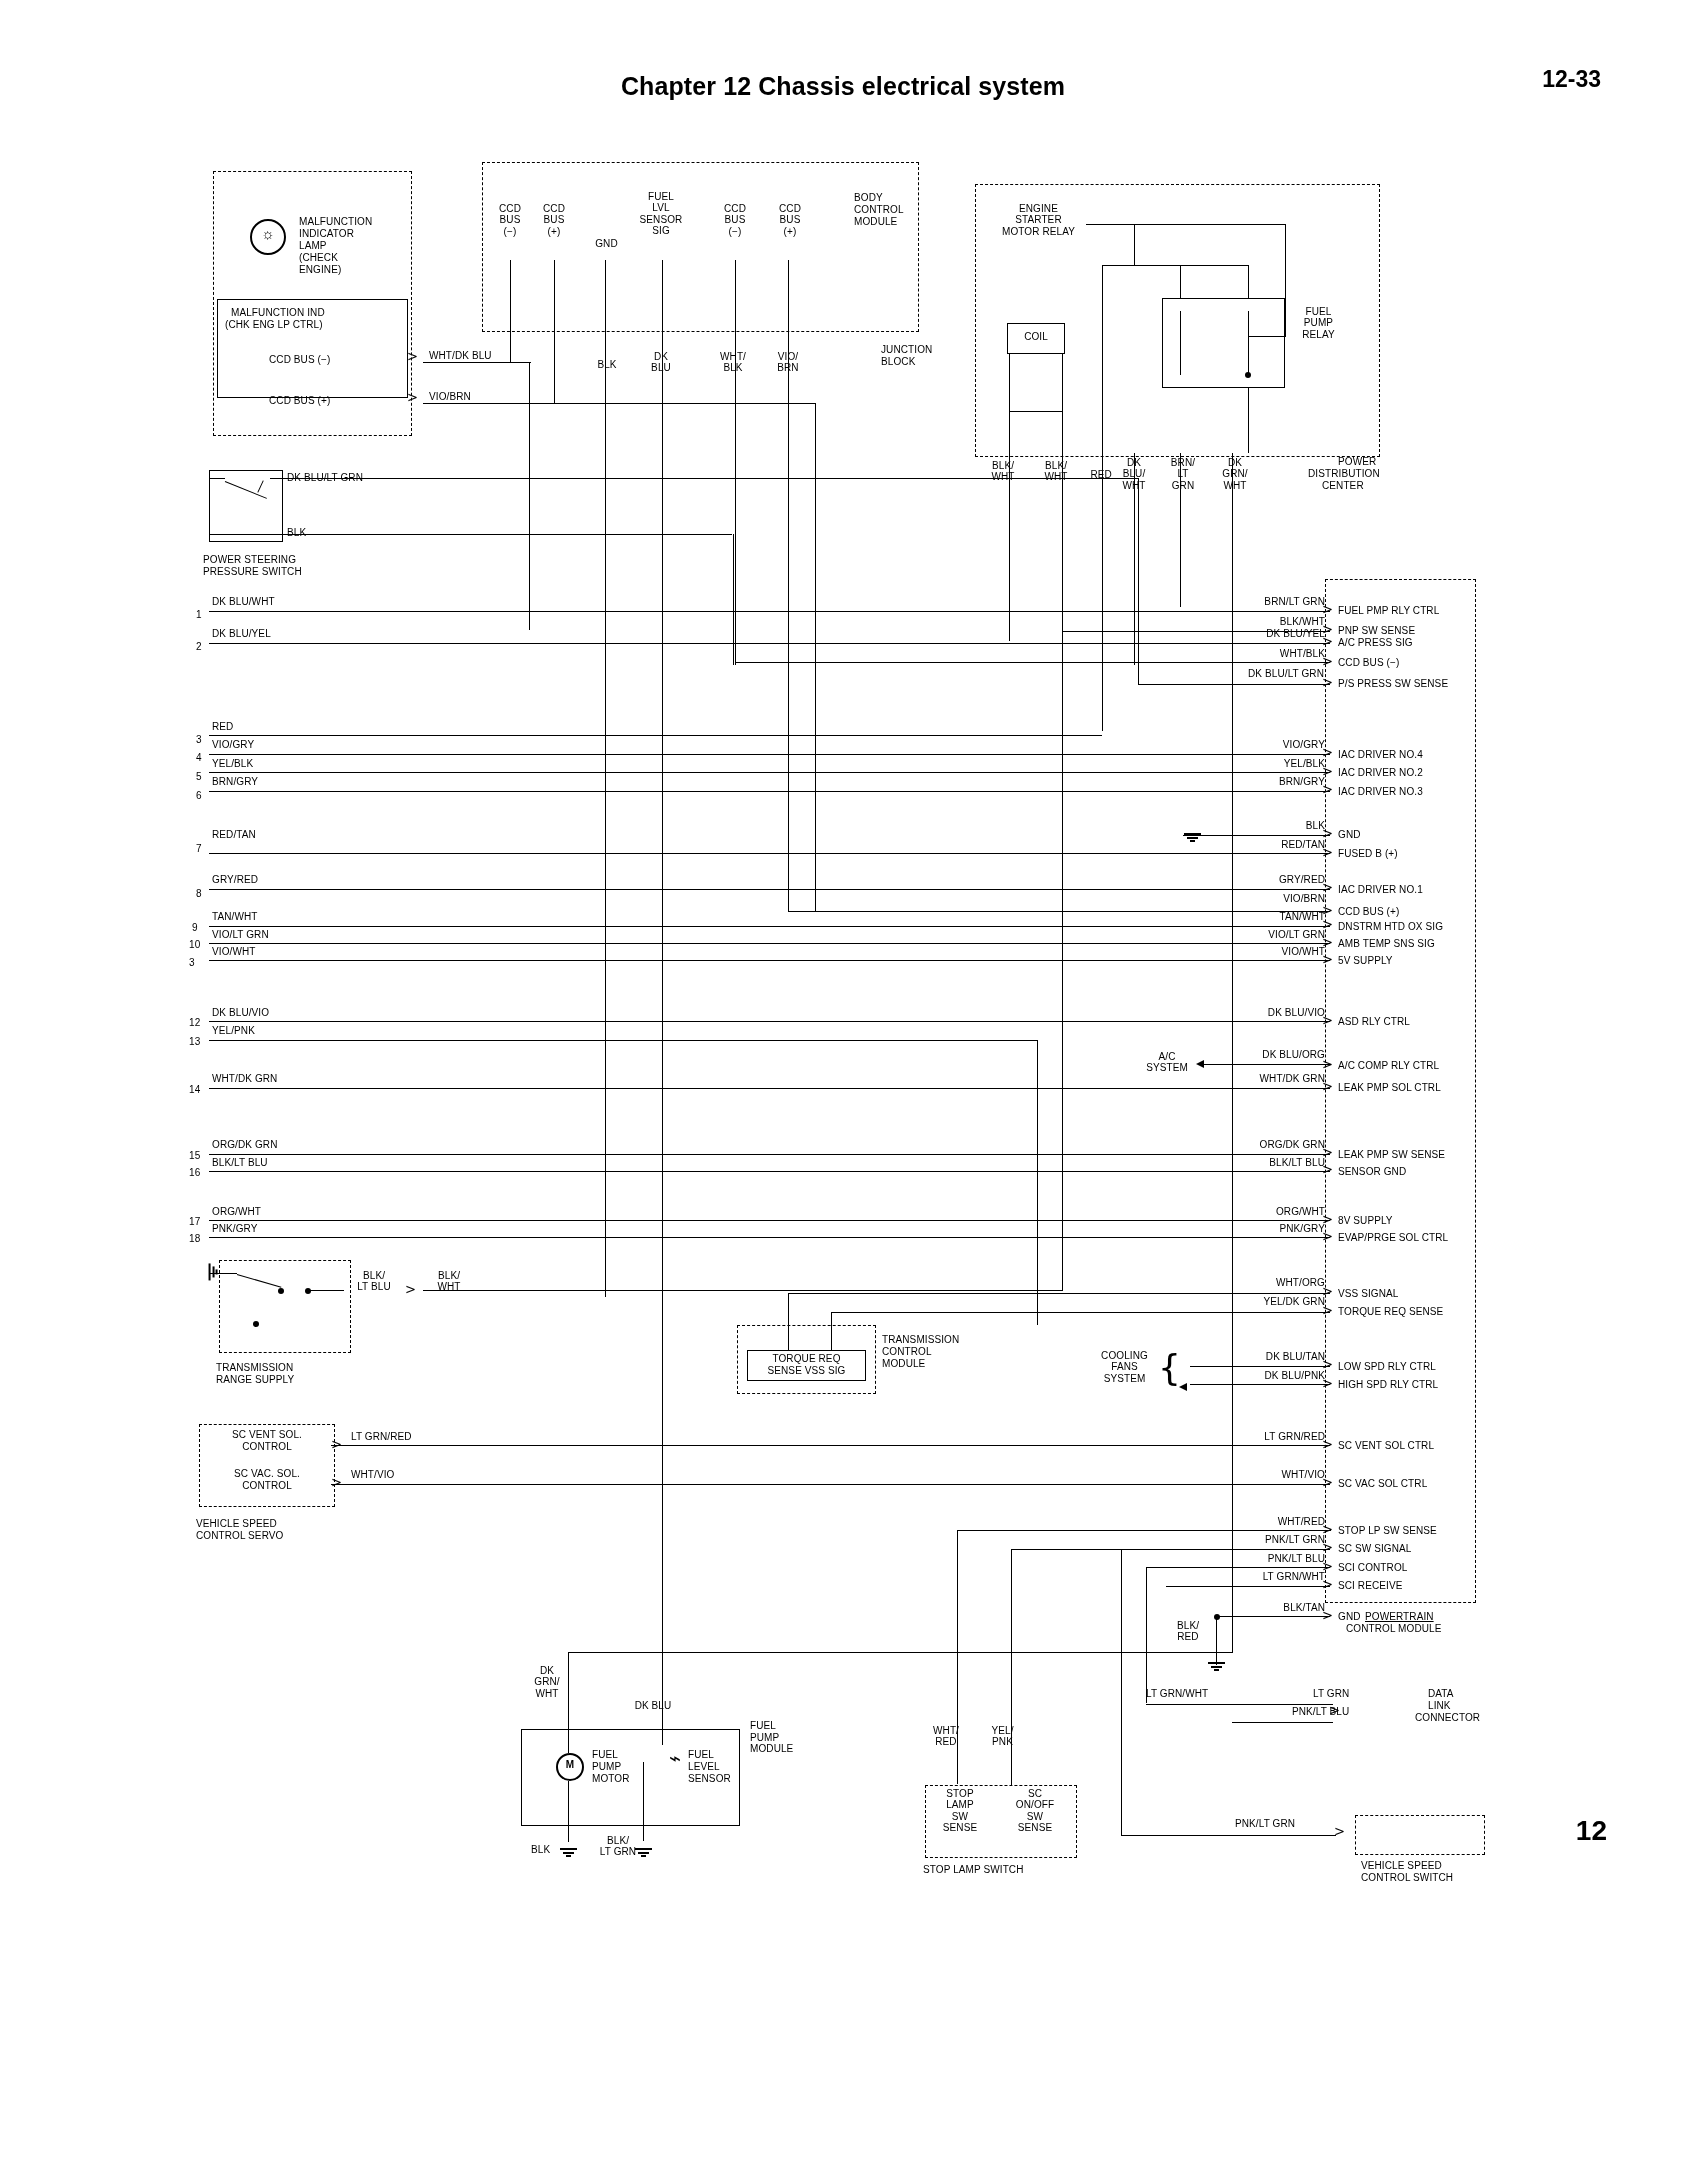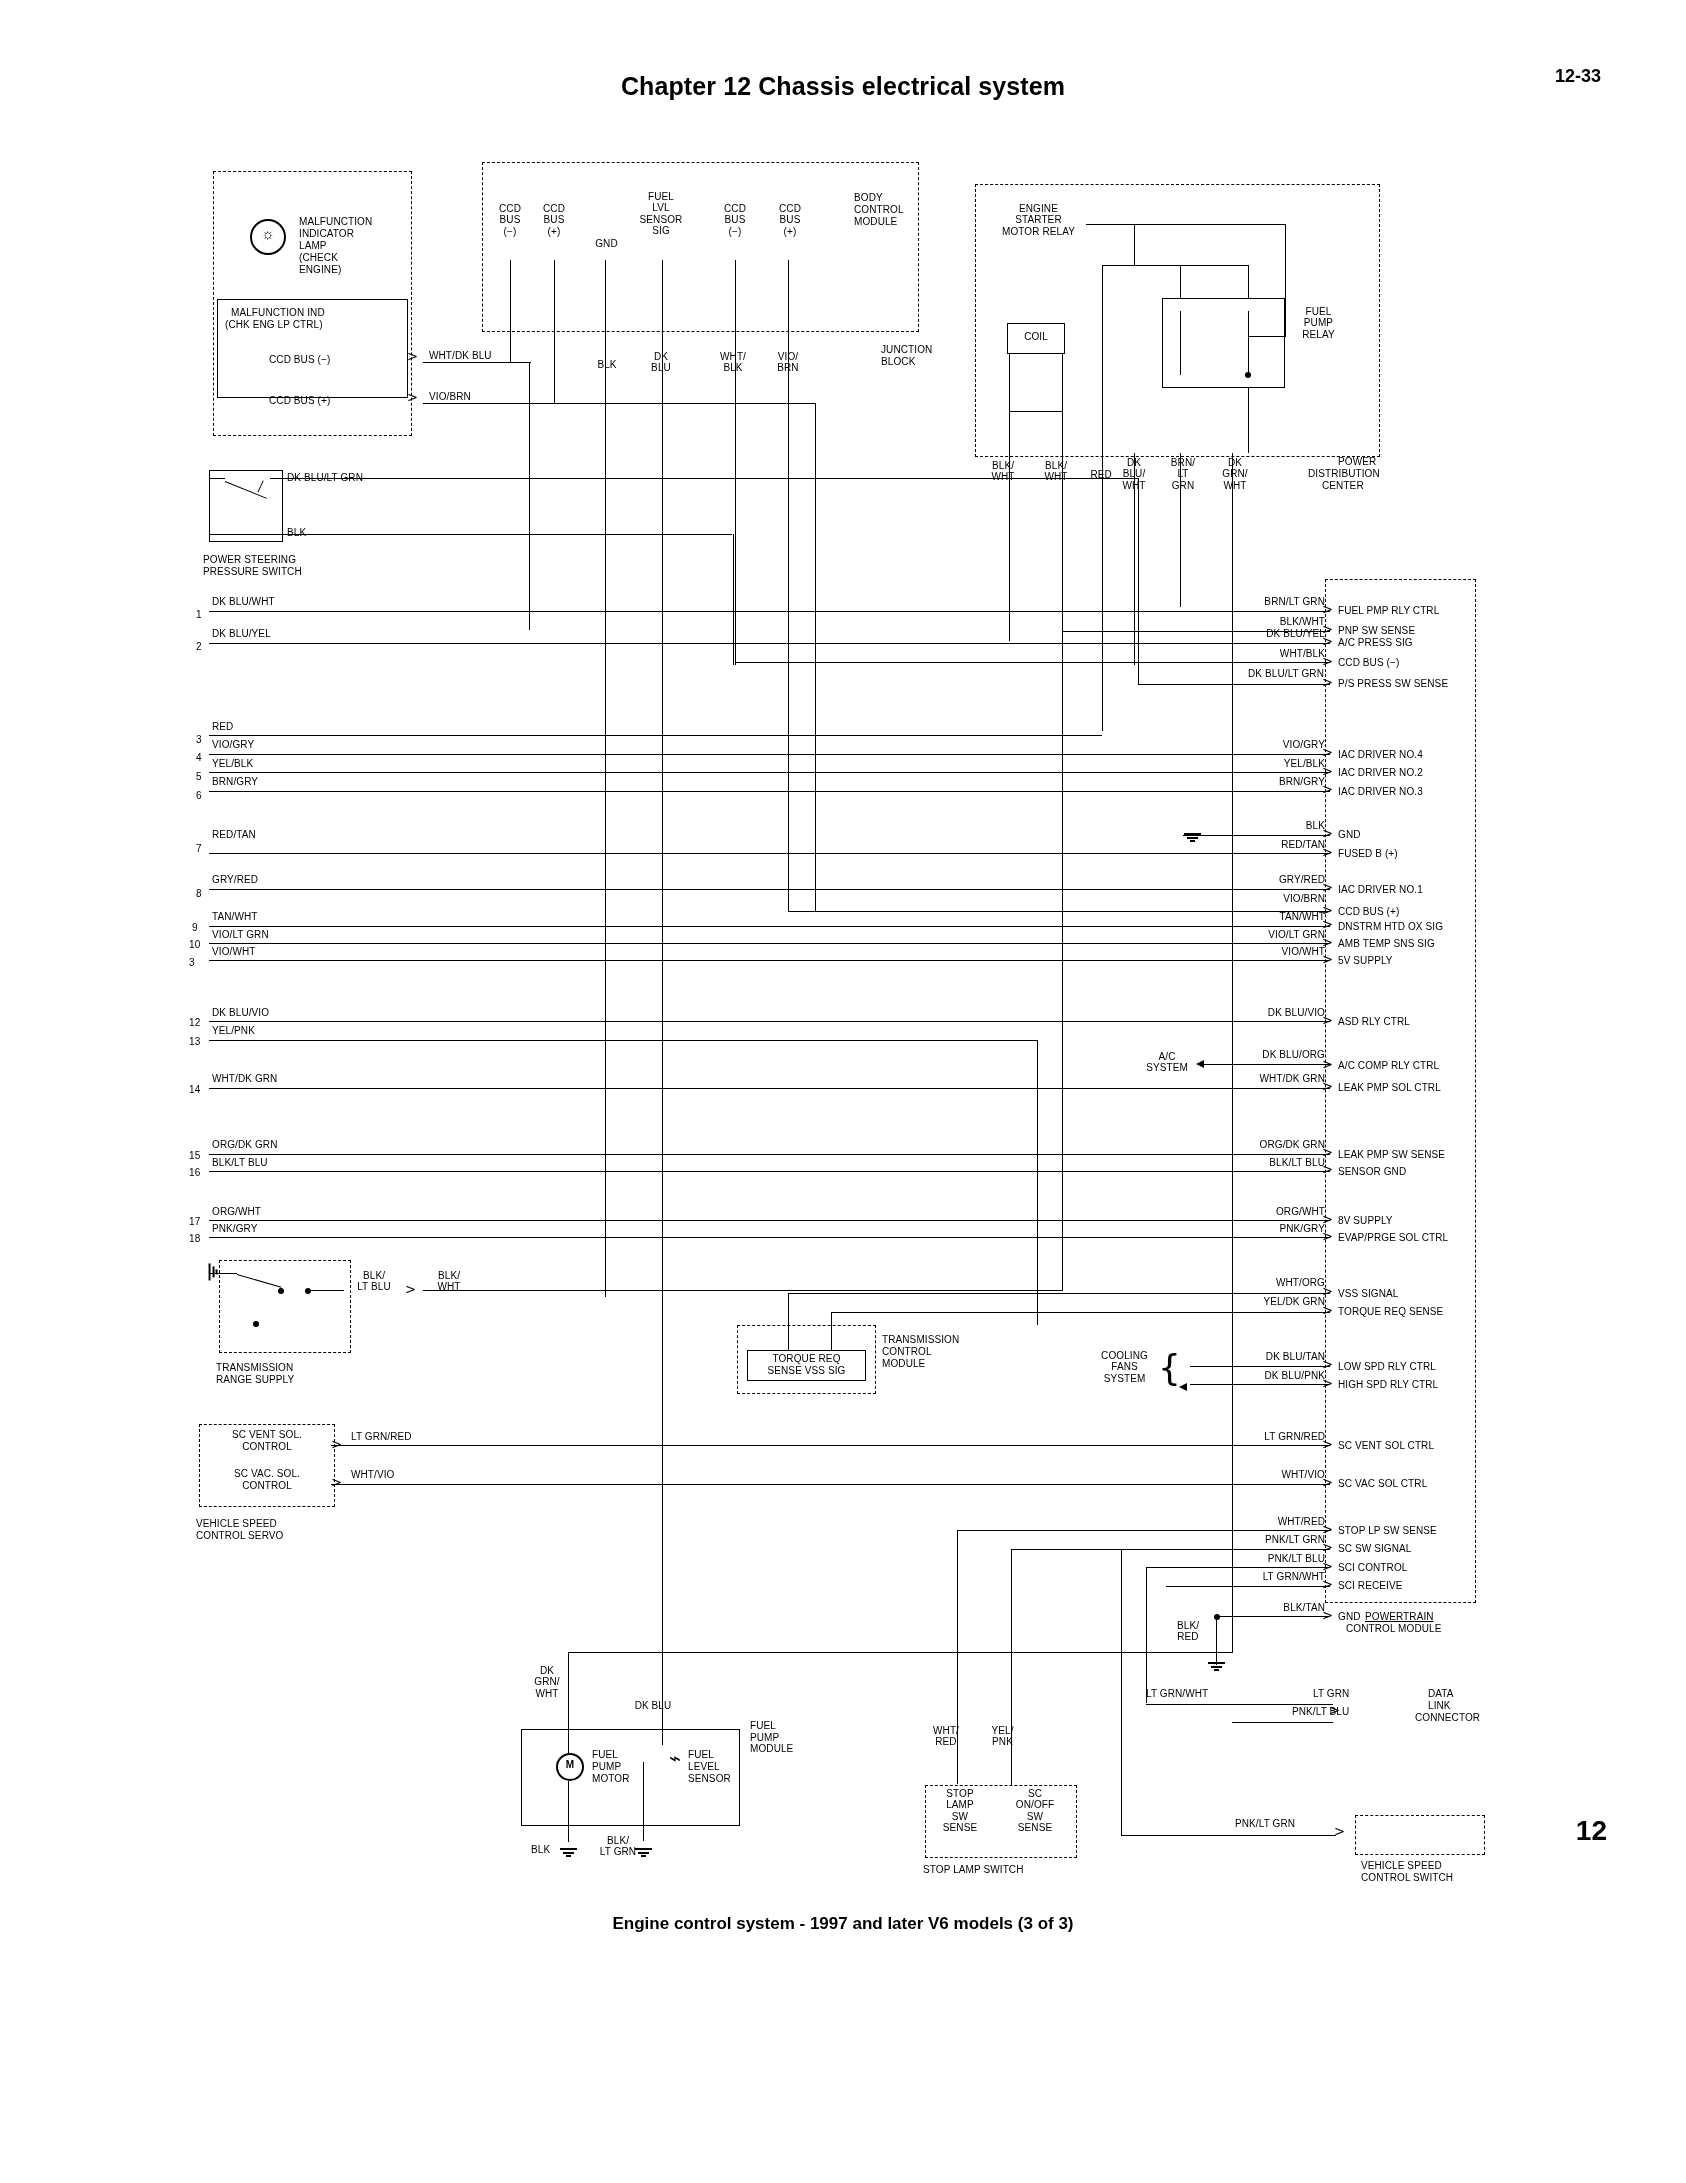--- a/index.html
+++ b/index.html
@@ -5,21 +5,21 @@
   html, body { margin:0; padding:0; background:#ffffff; }
   body { width:1686px; height:2183px; position:relative; font-family:"Liberation Sans", sans-serif; color:#000; }
   .page { position:absolute; inset:0; }
 
   
   .hdr-title {
     position:absolute; left:0; top:72px; width:1686px; text-align:center;
     font-size:25px; font-weight:bold; letter-spacing:0.1px;
   }
   .hdr-page {
-    position:absolute; right:85px; top:66px; font-size:18px; font-weight:bold;
+    position:absolute; right:85px; top:66px; font-size:23px; font-weight:bold;
   }
   .footer-caption {
     position:absolute; left:0; top:1914px; width:1686px; text-align:center;
     font-size:17px; font-weight:bold;
   }
   .corner-num {
     position:absolute; right:79px; top:1815px; font-size:28px; font-weight:bold;
   }
 
   
@@ -52,21 +52,20 @@
   .arrowL { position:absolute; width:0;height:0; border-top:4.6px solid transparent; border-bottom:4.6px solid transparent; border-right:8.6px solid #000; }
 </style>
 </head>
 <body>
 
 <div class="page">
 
   <div class="hdr-title">Chapter 12 Chassis electrical system</div>
   <div class="hdr-page">12-33</div>
   <div class="corner-num">12</div>
-  <div class="footer-caption">Engine control system - 1997 and later V6 models (3 of 3)</div>
 
   <div class="dash" style="left:213px; top:171px; width:199px; height:265px;"></div>
   <div class="circle" style="left:250px; top:219px; width:36px; height:36px;"></div>
   <div class="lbl c" style="left:250px; top:229px; width:36px; font-size:14.6px;">☼</div>
 
   <div class="lbl" style="left:299px; top:216px;">MALFUNCTION</div>
   <div class="lbl" style="left:299px; top:228px;">INDICATOR</div>
   <div class="lbl" style="left:299px; top:240px;">LAMP</div>
   <div class="lbl" style="left:299px; top:252px;">(CHECK</div>
   <div class="lbl" style="left:299px; top:264px;">ENGINE)</div>

